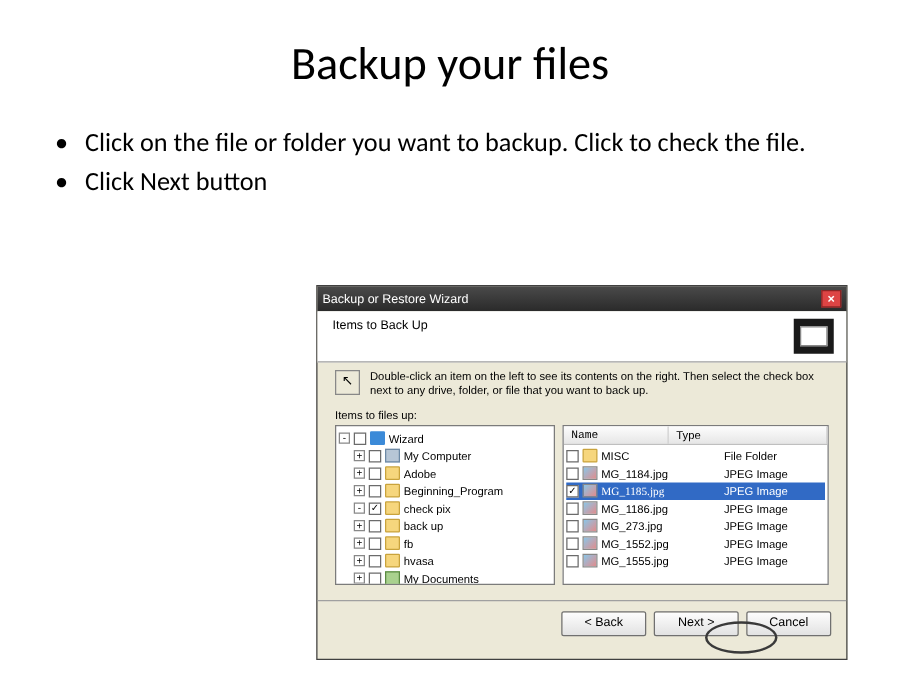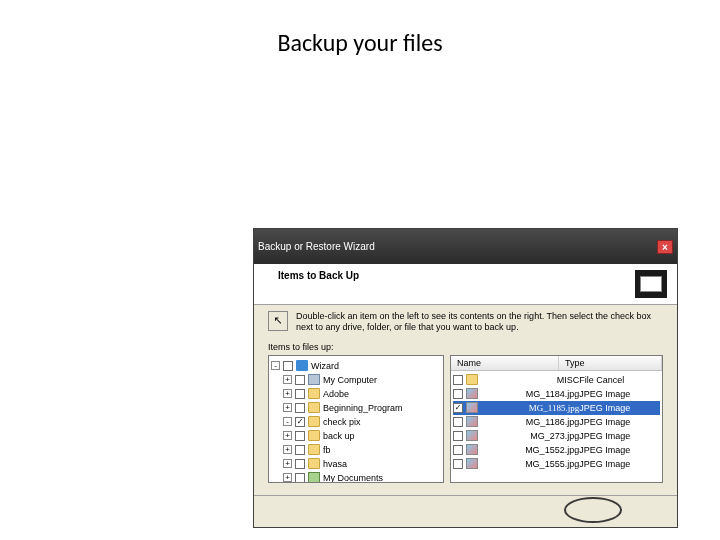--- a/index.html
+++ b/index.html
@@ -6,21 +6,21 @@
   html, body { margin: 0; padding: 0; }
   body {
     width: 720px;
     height: 540px;
     font-family: Calibri, Arial, sans-serif;
     background: #fff;
     color: #000;
     position: relative;
   }
   .slide-title {
-    font-size: 24px;
+    font-size: 37px;
     font-weight: 400;
     text-align: center;
     margin-top: 28px;
     margin-bottom: 28px;
   }
   .bullets {
     margin: 0 0 0 44px;
     padding: 0;
     list-style: none;
     font-size: 21px;
@@ -43,21 +43,21 @@
     left: 253px;
     top: 228px;
     width: 425px;
     height: 300px;
     font-family: Tahoma, Arial, sans-serif;
     font-size: 10px;
     background: #ece9d8;
     border: 1px solid #404040;
   }
   .titlebar {
-    height: 35px;
+    height: 20px;
     background: linear-gradient(#4a4a4a, #2a2a2a);
     color: #fff;
     display: flex;
     align-items: center;
     padding: 0 4px;
   }
   .titlebar-text { flex: 1; font-size: 10px; }
   .close-btn {
     width: 16px; height: 14px;
     background: #d44; color: #fff;
@@ -66,21 +66,21 @@
     border: 1px solid #8a2424;
   }
   .header {
     background: #fff;
     border-bottom: 1px solid #a0a0a0;
     padding: 6px 10px 6px 12px;
     display: flex;
     align-items: flex-start;
   }
   .header-text { flex: 1; }
-  .header-title { font-weight: bold; font-size: 10px; margin-left: 12px; }
+  .header-title { font-weight: normal; font-size: 10px; }
   .header-sub { font-size: 9px; color: #000; margin-top: 2px; padding-left: 12px; }
   .header-icon {
     width: 32px; height: 28px;
     background: #1a1a1a;
     display: flex; align-items: center; justify-content: center;
   }
   .header-icon-inner {
     width: 22px; height: 16px; background: #fff; border: 1px solid #888;
   }
   .body {
@@ -113,21 +113,21 @@
   .list-header {
     display: flex;
     background: linear-gradient(#fdfdfd, #e6e6e6);
     border-bottom: 1px solid #bfbfbf;
   }
   .list-header div {
     padding: 2px 6px;
     border-right: 1px solid #cfcfcf;
     font-size: 9px;
   }
-  .col-name { width: 108px; }
+  .col-name { width: 84px; font-family: Liberation Mono, monospace; }
   .col-type { flex: 1; }
   .list-rows { padding: 2px 2px; }
   .list-row {
     display: flex; align-items: center;
     height: 14px;
   }
   .tree-row {
     display: flex; align-items: center;
     height: 14px; white-space: nowrap;
   }
@@ -163,21 +163,21 @@
   }
   .i-mydocs {
     background: #a9d18e; border: 1px solid #5a8a42;
   }
   .i-jpg {
     background: linear-gradient(135deg,#8bc6e8,#e28b8b);
     border: 1px solid #888;
   }
   .label { flex: 1; overflow: hidden; text-overflow: ellipsis; }
   .type-cell { width: 82px; overflow: hidden; text-overflow: ellipsis; font-size: 9px; }
-  .name-cell { width: 128px; display:flex; align-items:center;text-align:right; }
+  .name-cell { width: 128px; display:flex; align-items:center; }
   .highlight { background: #316ac5; color: #fff; }
   .highlight .label { color:#fff;font-family:Liberation Serif, serif; }
   .divider { border-top: 1px solid #a0a0a0; margin-top: 8px; }
   .footer {
     display: flex; justify-content: flex-end; gap: 6px;
     padding: 8px 12px 10px 12px;
   }
   .btn {
     width: 68px; height: 20px;
     font-family: Tahoma, Arial, sans-serif;
@@ -195,20 +195,22 @@
     border: 2px solid #3a3a3a;
     border-radius: 50%;
     pointer-events: none;
   }
 </style>
 </head>
 <body>
 
 <div class="slide-title">Backup your files</div>
 <ul class="bullets">
+  <li>Click on the file or folder you want to backup. Click to check the file.</li>
+  <li>Click Next button</li>
 </ul>
 
 <div class="wizard">
 
   <div class="titlebar">
     <span class="titlebar-text">Backup or Restore Wizard</span>
     <span class="close-btn">×</span>
   </div>
 
   <div class="header">
@@ -300,21 +302,21 @@
           <div class="col-name">Name</div>
           <div class="col-type">Type</div>
         </div>
         <div class="list-rows" id="list-rows">
             <div class="list-row">
               <div class="name-cell">
                 <span class="chk"></span>
                 <span class="icon i-folder"></span>
                 <span class="label">MISC</span>
               </div>
-              <div class="type-cell">File Cancel</div>
+              <div class="type-cell">File Folder</div>
             </div>
             <div class="list-row">
               <div class="name-cell">
                 <span class="chk"></span>
                 <span class="icon i-jpg"></span>
                 <span class="label">MG_1184.jpg</span>
               </div>
               <div class="type-cell">JPEG Image</div>
             </div>
             <div class="list-row highlight">
@@ -356,15 +358,20 @@
                 <span class="label">MG_1555.jpg</span>
               </div>
               <div class="type-cell">JPEG Image</div>
             </div>
           </div>
       </div>
     </div>
   </div>
 
   <div class="divider"></div>
+  <div class="footer">
+    <div class="btn">&lt; Back</div>
+    <div class="btn">Next &gt;</div>
+    <div class="btn">Cancel</div>
+  </div>
 </div>
 
 <div class="circle-mark"></div>
 
 </body></html>

